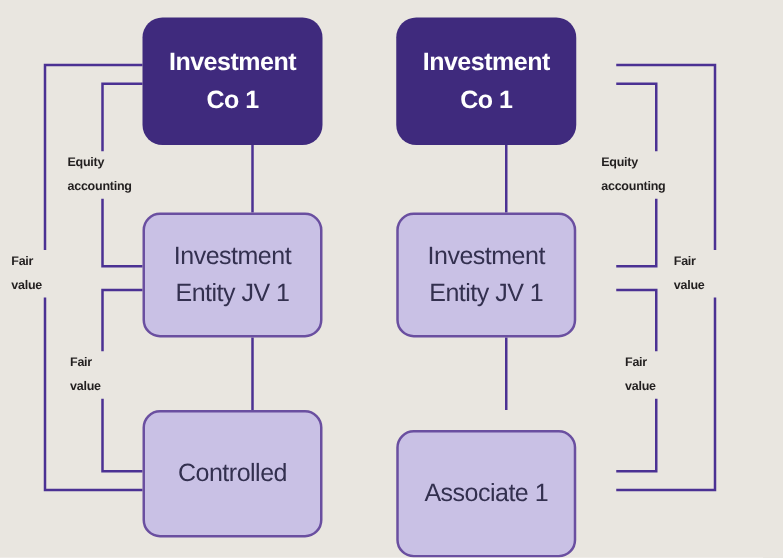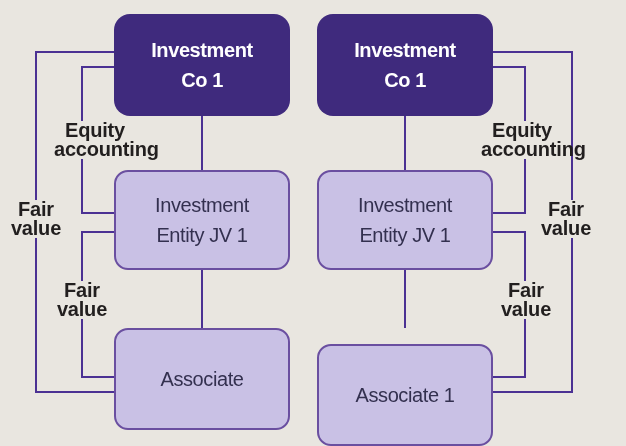--- a/index.html
+++ b/index.html
@@ -22,31 +22,31 @@
   svg.connectors path {
     fill: none;
     stroke: var(--connector, #4b3193);
     stroke-width: 2;
   }
   .edge-label {
     position: absolute;
     z-index: 2;
     background: var(--page-background, #e9e6e0);
     color: var(--label-text, #221f1f);
-    font-size: 20px;
+    font-size: 10px;
     font-weight: bold;
     line-height: 19px;
-    text-align: center;
+    text-align: left;
     letter-spacing: -0.2px;
   }
   .edge-label span { display: block; }
   .node {
     position: absolute;
     z-index: 3;
-    width: 176px;
+    width: 144px;
     display: flex;
     flex-direction: column;
     align-items: center;
     justify-content: center;
     text-align: center;
     box-sizing: border-box;
     letter-spacing: -0.4px;
   }
   .node span { display: block; line-height: 30px; }
   .node.parent {
@@ -127,21 +127,21 @@
 
   <div class="node parent pos-parent-left">
     <span>Investment</span>
     <span>Co 1</span>
   </div>
   <div class="node child pos-mid-left">
     <span>Investment</span>
     <span>Entity JV 1</span>
   </div>
   <div class="node child pos-bot-left">
-    <span>Associate</span>
+    <span>Controlled</span>
   </div>
 
   <div class="node parent pos-parent-right">
     <span>Investment</span>
     <span>Co 1</span>
   </div>
   <div class="node child pos-mid-right">
     <span>Investment</span>
     <span>Entity JV 1</span>
   </div>

